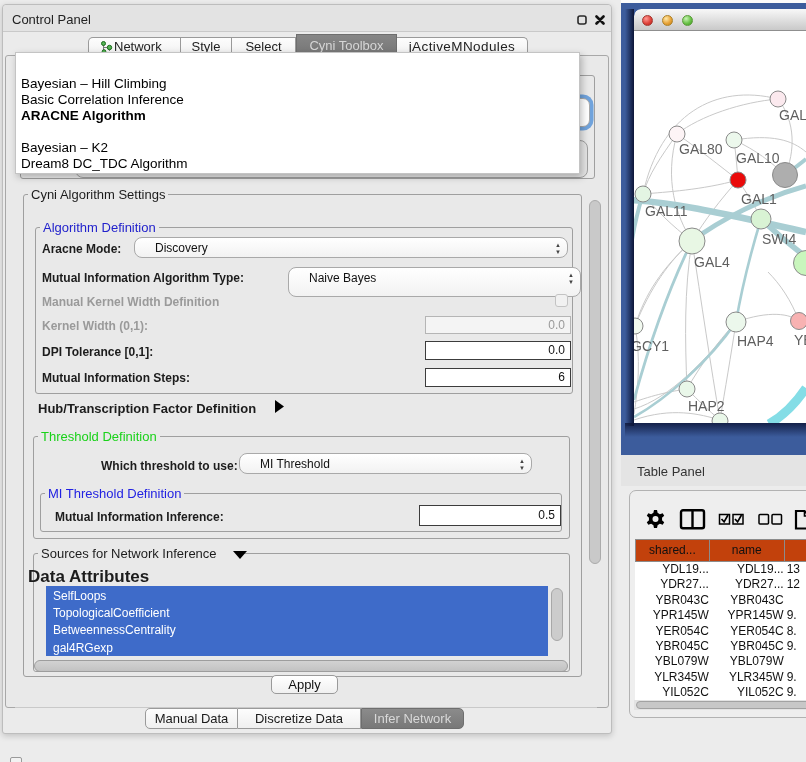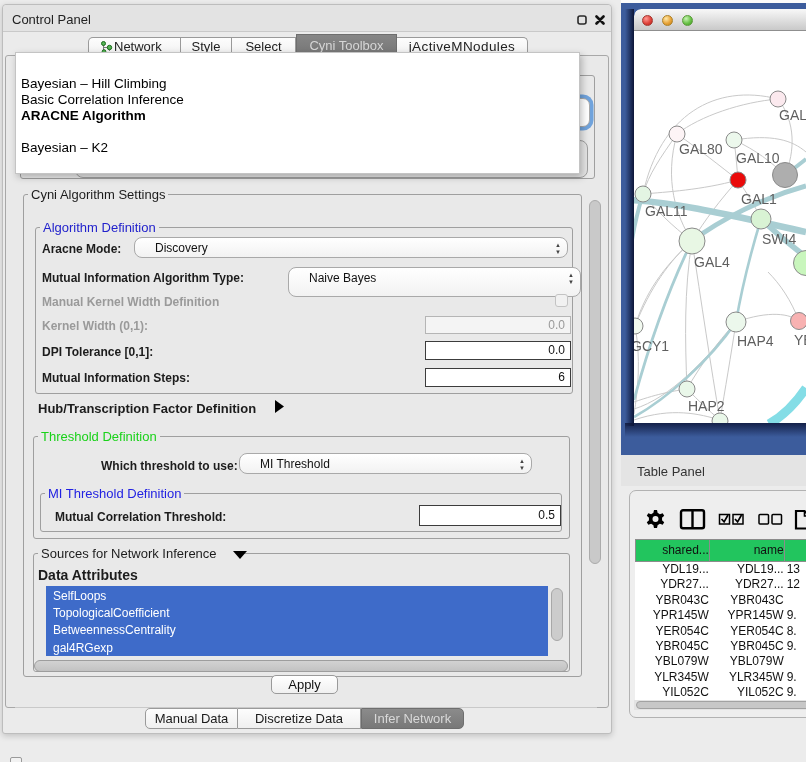--- a/index.html
+++ b/index.html
@@ -10,21 +10,21 @@
 #netwin{position:absolute;left:13px;top:6px;right:-1px;height:414px;border-radius:7px 0 0 0;overflow:hidden}
 #nettitle{position:absolute;left:0;top:0;right:0;height:22px;background:linear-gradient(#f8f8f8,#dedede 55%,#c9c9c9);border-bottom:1px solid #8f8f8f;border-radius:7px 0 0 0}
 .tl{position:absolute;top:6px;width:11px;height:11px;border-radius:50%}
 #netcanvas{position:absolute;left:0;top:22px;right:0;bottom:0;background:#fff}
 
 #tpband{left:621px;top:455px;width:185px;height:31px;background:#e4e4e4}
 #tpband span{position:absolute;left:16px;top:9px;font-size:13px;color:#333}
 #tpanel{left:629px;top:490px;width:200px;height:228px;background:#eee;border:1px solid #b2b2b2;border-radius:7px}
 #ttool{position:absolute;left:0;top:0;right:0;height:46px}
 #thead{position:absolute;left:5px;top:48px;right:0;height:23px;display:flex}
-#thead .hc{background:#22c55e;border:1px solid #8c8c8c;border-right:none;font-size:12px;color:#111;text-align:right;line-height:21px}
+#thead .hc{background:#c2410c;border:1px solid #8c8c8c;border-right:none;font-size:12px;color:#111;text-align:center;line-height:21px}
 #trows{position:absolute;left:5px;top:71px;right:0;height:138px;background:#fff;overflow:hidden;font-size:12px;color:#111}
 .trow{height:15.4px;line-height:15.4px;display:flex}
 .trow div{text-align:right}
 #tscroll{position:absolute;left:4px;top:209px;right:0;height:10px;background:#e3e3e3}
 #tscroll i{position:absolute;left:2px;top:1px;right:2px;height:8px;background:#c7c7c7;border:1px solid #a2a2a2;border-radius:5px}
 
 #cp{left:2px;top:4px;width:610px;height:730px;background:#ebebeb;border:1px solid #bdbdbd;border-radius:4px 4px 3px 3px;box-shadow:0 2px 6px rgba(0,0,0,.18)}
 #cptitle{position:absolute;left:0;top:0;right:0;height:27px;background:#e3e3e3;border-bottom:1px solid #c9c9c9;border-radius:4px 4px 0 0}
 #cptitle b{position:absolute;left:9px;top:7px;font-size:13px;font-weight:normal;color:#222}
 
@@ -285,40 +285,41 @@
     <b style="color:#19d219">Threshold Definition</b>
   </div>
   <label class="f" style="left:101px;top:459px">Which threshold to use:</label>
   <div class="combo" style="left:239px;top:453px;width:293px;height:21px">
     <span>MI Threshold</span>
     <span class="ar">▲<br>▼</span>
   </div>
   <div class="grp" style="left:40px;top:493px;width:522px;height:39px">
     <b style="color:#2222e2">MI Threshold Definition</b>
   </div>
-  <label class="f" style="left:55px;top:510px">Mutual Correlation Threshold:</label>
+  <label class="f" style="left:55px;top:510px">Mutual Information Inference:</label>
   <div class="tf" style="left:419px;top:505px;width:142px;height:21px;line-height:19px">0.5</div>
 
   <div class="grp" style="left:33px;top:553px;width:537px;height:119px">
     <b style="color:#1c1c1c;font-size:13px;padding-right:24px">Sources for Network Inference</b>
   </div>
   <svg class="abs" style="left:233px;top:550px" width="14" height="10" viewBox="0 0 14 10">
     <path d="M0 1 L14 1 L7 9 Z" fill="#000"></path>
   </svg>
-  <label class="f" style="left:38px;top:567px;font-size:14px">Data Attributes</label>
+  <label class="f" style="left:28px;top:567px;font-size:17px">Data Attributes</label>
   <div class="abs" style="left:46px;top:586px;width:502px;height:70px;background:#3e6bc9;color:#fff;font-size:12px;padding:2px 0 0 7px;line-height:17.2px">SelfLoops<br>TopologicalCoefficient<br>BetweennessCentrality<br>gal4RGexp</div>
   <div class="abs" style="left:551px;top:588px;width:12px;height:53px;background:#ccc;border:1px solid #a8a8a8;border-radius:6px"></div>
   <div class="abs" style="left:34px;top:660px;width:534px;height:12px;background:linear-gradient(#d2d2d2,#c2c2c2);border:1px solid #9d9d9d;border-radius:6px"></div>
 
   <div class="abs" style="left:271px;top:675px;width:67px;height:19px;background:linear-gradient(#fff,#f0f0f0);border:1px solid #9a9a9a;border-radius:5px;text-align:center;line-height:18px;font-size:13px;color:#111">Apply</div>
 
   <div class="abs" style="left:15px;top:707px;width:582px;height:1px;background:#c9c9c9"></div>
   <div class="seg" style="left:145px;width:93px;border-radius:5px 0 0 5px">Manual Data</div>
   <div class="seg" style="left:238px;width:123px;border-left:none">Discretize Data</div>
   <div class="seg" style="left:361px;width:103px;border-radius:0 5px 5px 0;background:linear-gradient(#8b8b8b,#787878);color:#d9d9d9;border-color:#6e6e6e">Infer Network</div>
 
 <div class="abs" id="popup">
   <div class="it" style="top:23px">Bayesian – Hill Climbing</div>
   <div class="it" style="top:39px">Basic Correlation Inference</div>
   <div class="it" style="top:55px;font-weight:bold">ARACNE Algorithm</div>
   <div class="it" style="top:87px">Bayesian – K2</div>
+  <div class="it" style="top:103px">Dream8 DC_TDC Algorithm</div>
 </div>
 <div class="abs" style="left:10px;top:757px;width:12px;height:10px;border:1px solid #9a9a9a;background:#f2f2f2;border-radius:2px"></div>
 
 </body></html>

